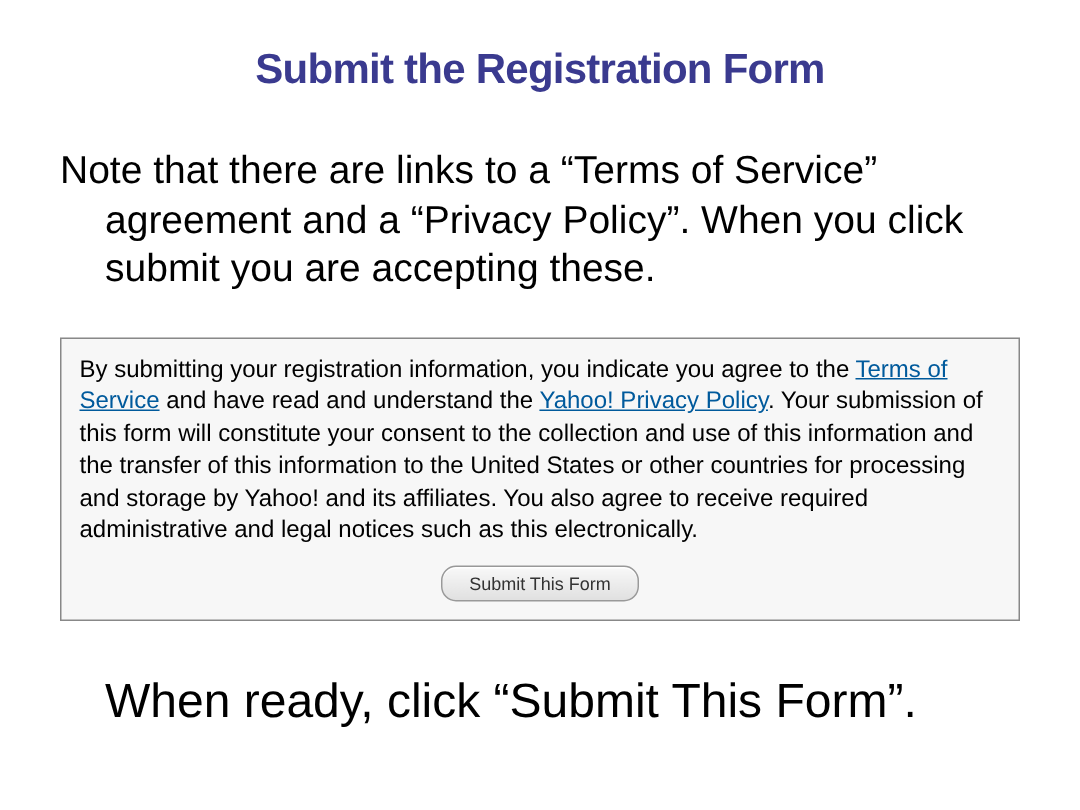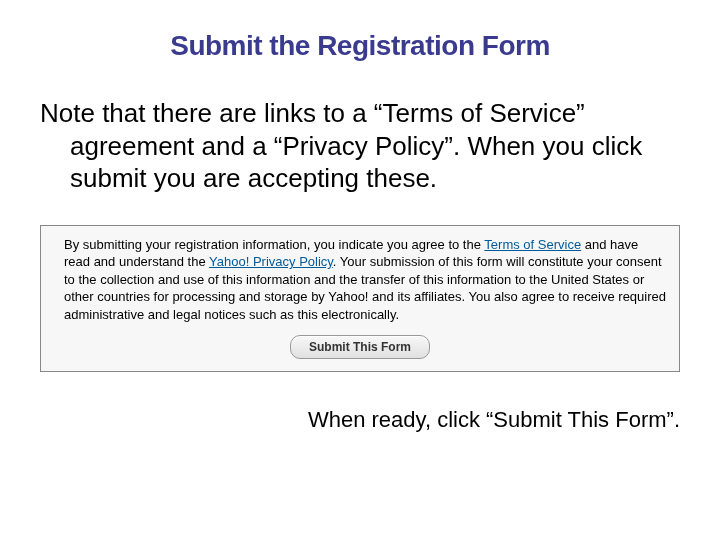--- a/index.html
+++ b/index.html
@@ -37,49 +37,47 @@
       text-indent: -30px;
     }
     .disclosure-box {
       border: 1px solid #888888;
       background: #f7f7f7;
       padding: 10px 12px 12px 12px;
       margin: 0 0 35px 0;
       width: 100%;
     }
     .disclosure-text {
-      font-size: 13px;
+      font-size: 16px;
       line-height: 1.35;
       color: #000000;
-      margin-left: 11px;
     }
     .disclosure-link {
       color: #005a9c;
       text-decoration: underline;
     }
     .button-row {
       text-align: center;
       margin-top: 12px;
     }
     .submit-btn {
       display: inline-block;
       background: linear-gradient(#f8f8f8, #e0e0e0);
       border: 1px solid #999999;
       border-radius: 10px;
       padding: 4px 18px;
       font-size: 12px;
       color: #333333;
       cursor: pointer;
       box-shadow: inset 0 1px 0 #ffffff;
-      font-weight: bold;
     }
     .footer-text {
       color: #000000;
-      font-size: 22px;
-      text-align: right;
+      font-size: 32px;
+      text-align: left;
       margin-top: 0;
       padding-left: 30px;
     }
   </style>
 </head>
 <body>
 
 <div class="slide">
   <h1 class="title">Submit the Registration Form</h1>
 

